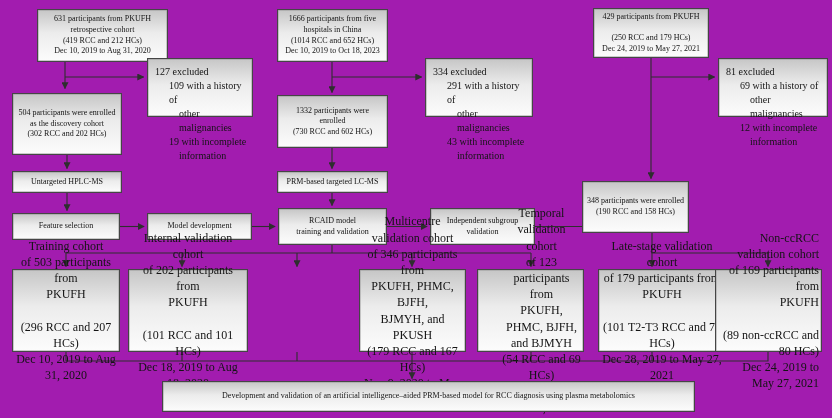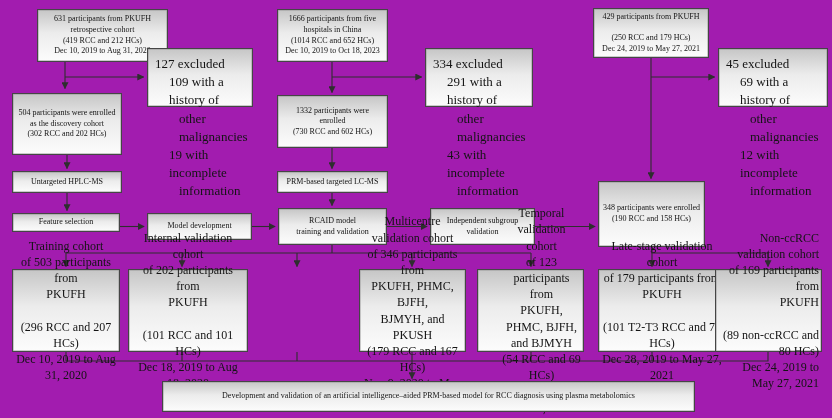--- a/index.html
+++ b/index.html
@@ -13,21 +13,21 @@
     border:1.5px solid #454545;
     background:linear-gradient(180deg,#c6c6c6 0%,#ececec 45%,#fcfcfc 100%);
     display:flex; align-items:center; justify-content:center;
     text-align:center; white-space:pre-line;
     font-size:8px; line-height:1.33; padding:2px;
     box-shadow:0 0 0 0.5px #9a9a9a inset;
   }
   .box.small { font-size:12px; line-height:1.35; }
   .box.excl {
     display:block; text-align:left; white-space:normal;
-    font-size:13px; line-height:1.4; padding:6px 4px 4px 7px;
+    font-size:10px; line-height:1.4; padding:6px 4px 4px 7px;margin-top:10px;
   }
   .excl .ind1 { padding-left:14px; }
   .excl .ind2 { padding-left:24px; }
 </style>
 </head>
 <body>
 
 <div class="canvas">
 
   <svg class="arrows" viewBox="0 0 832 418" xmlns="http://www.w3.org/2000/svg">
@@ -97,43 +97,43 @@
 
   <div class="box excl" style="left:425px; top:48px; width:108px; height:59px;">
     <div>334 excluded</div>
     <div class="ind1">291 with a history of</div>
     <div class="ind2">other malignancies</div>
     <div class="ind1">43 with incomplete</div>
     <div class="ind2">information</div>
   </div>
 
   <div class="box excl" style="left:718px; top:48px; width:110px; height:59px;">
-    <div>45 excluded</div>
+    <div>81 excluded</div>
     <div class="ind1">69 with a history of</div>
     <div class="ind2">other malignancies</div>
     <div class="ind1">12 with incomplete</div>
     <div class="ind2">information</div>
   </div>
 
   <div class="box" style="left:12px; top:93px; width:110px; height:62px;">504 participants were enrolled
 as the discovery cohort
 (302 RCC and 202 HCs)</div>
 
   <div class="box" style="left:277px; top:95px; width:111px; height:53px;">1332 participants were
 enrolled
 (730 RCC and 602 HCs)</div>
 
-  <div class="box" style="left:598px; top:181px; width:107px; height:66px;">348 participants were enrolled
+  <div class="box" style="left:582px; top:181px; width:107px; height:52px;">348 participants were enrolled
 (190 RCC and 158 HCs)</div>
 
   <div class="box" style="left:12px; top:171px; width:110px; height:22px;">Untargeted HPLC-MS</div>
 
   <div class="box" style="left:277px; top:171px; width:111px; height:22px;">PRM-based targeted LC-MS</div>
 
-  <div class="box" style="left:12px; top:213px; width:108px; height:19px;">Feature selection</div>
+  <div class="box" style="left:12px; top:213px; width:108px; height:27px;">Feature selection</div>
 
   <div class="box" style="left:147px; top:213px; width:105px; height:27px;">Model development</div>
 
   <div class="box" style="left:278px; top:208px; width:109px; height:37px;">RCAID model
 training and validation</div>
 
   <div class="box" style="left:430px; top:208px; width:105px; height:37px;">Independent subgroup
 validation</div>
 
   <div class="box small" style="left:12px; top:269px; width:108px; height:83px;">Training cohort

